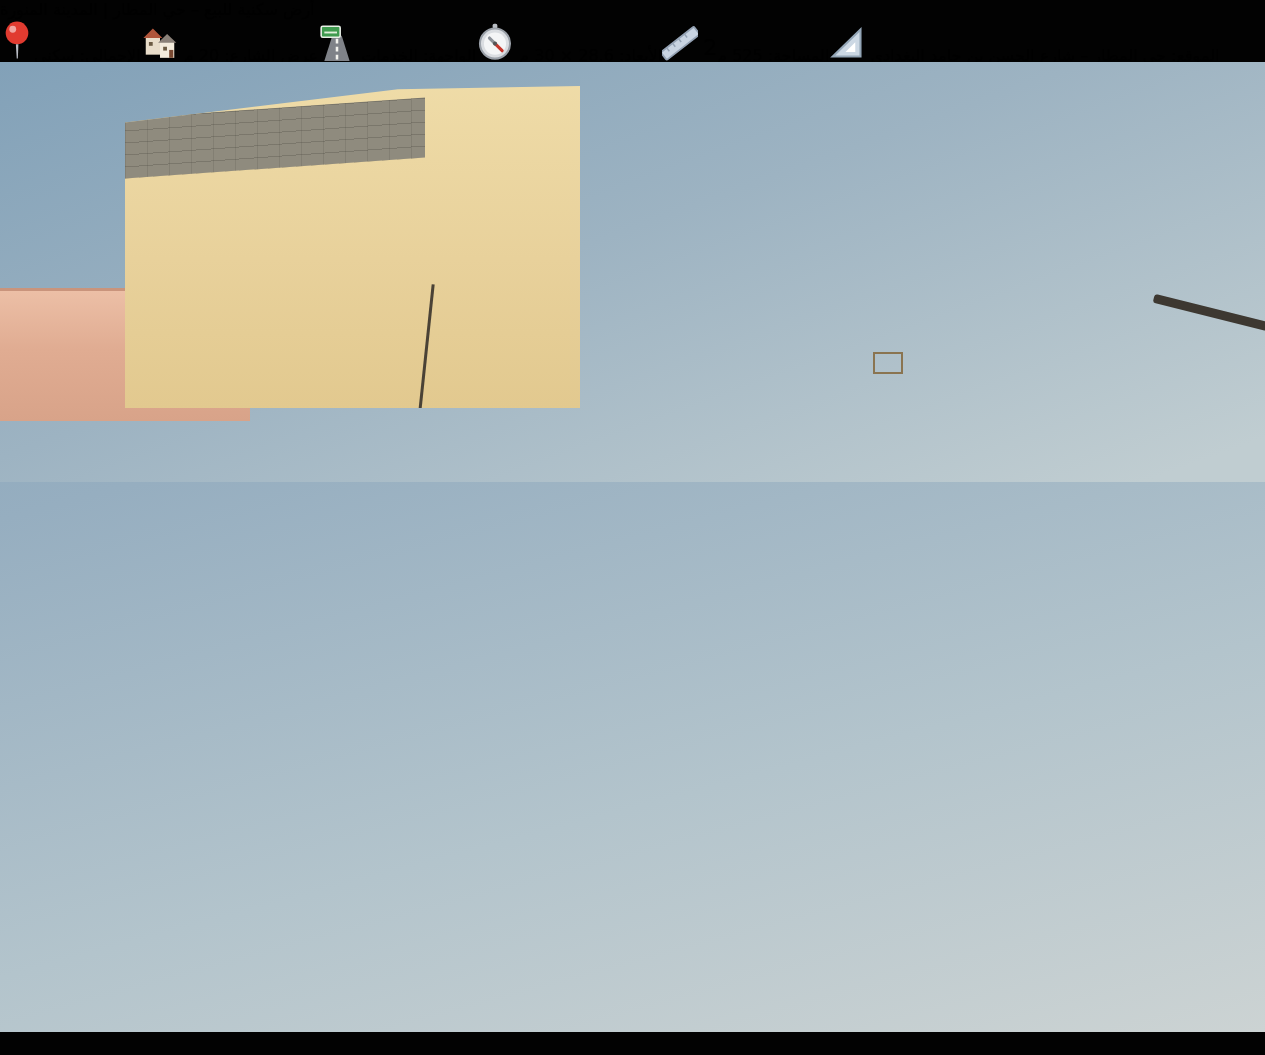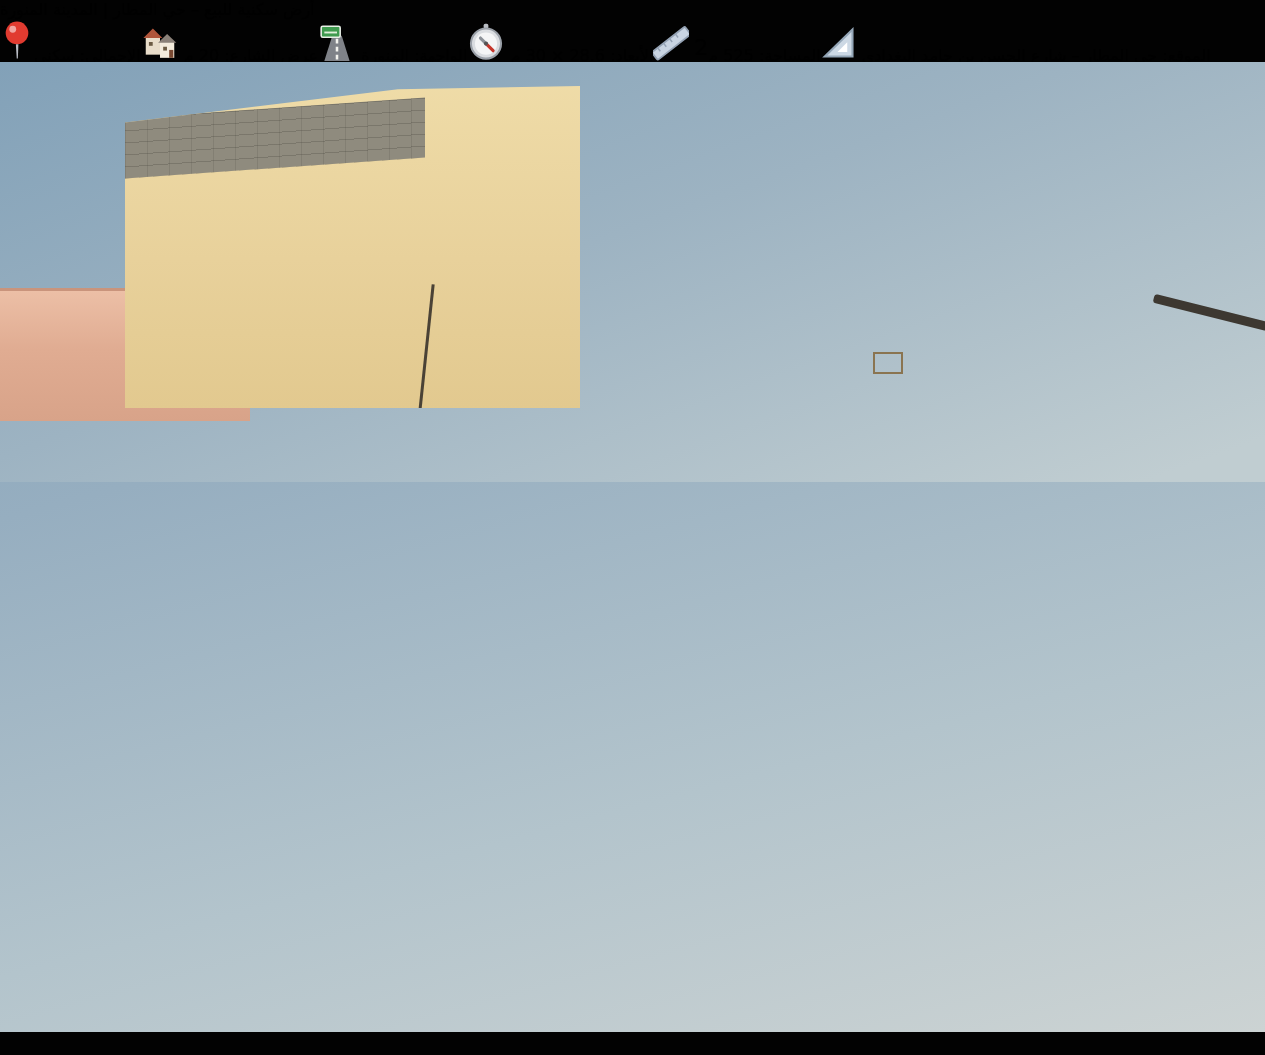--- a/index.html
+++ b/index.html
@@ -180,21 +180,21 @@
                   <path d="M3 9 V12 M8 9 V12 M13 9 V12 M18 9 V12" stroke="#94a2b4" stroke-width="1"></path>
                 </g>
               </svg></span><span>الأبعاد: 28.6 × 30 م</span></span></span>
       <span class="line"><span class="pill info"><span class="ic"><svg width="38" height="38" viewBox="0 0 24 24">
                 <rect x="10.5" y="0.5" width="3" height="3" rx="1" fill="#b9bdc3"></rect>
                 <circle cx="12" cy="13" r="9.5" fill="#dadde1" stroke="#9aa0a8" stroke-width="1.3"></circle>
                 <circle cx="12" cy="13" r="7" fill="#f4f5f6"></circle>
                 <path d="M12 13 L16.5 17.5" stroke="#c5372c" stroke-width="2" stroke-linecap="round"></path>
                 <path d="M12 13 L8.5 9.5" stroke="#8d9299" stroke-width="2" stroke-linecap="round"></path>
                 <circle cx="12" cy="13" r="1.3" fill="#555"></circle>
-              </svg></span><span>الواجهة: المنورة</span></span></span>
+              </svg></span><span>الواجهة: الخدمات</span></span></span>
       <span class="line"><span class="pill info"><span class="ic"><svg width="38" height="38" viewBox="0 0 24 24">
                 <path d="M4 24 L9 8 H15 L20 24 Z" fill="#7f8288"></path>
                 <path d="M12 10 V13 M12 15 V18 M12 20 V23" stroke="#f3f3ee" stroke-width="1.6"></path>
                 <rect x="2" y="2" width="12" height="7" rx="1" fill="#3f9b4f" stroke="#e8efe6" stroke-width="1"></rect>
                 <path d="M4 6 H12" stroke="#dff0da" stroke-width="1.2"></path>
               </svg></span><span>عرض الشارع: 20 م</span></span></span>
       <span class="line"><span class="pill info"><span class="ic"><svg width="38" height="38" viewBox="0 0 24 24">
                 <rect x="3" y="9" width="9" height="11" fill="#e9ddca"></rect>
                 <path d="M1.5 9.5 L7.5 3.5 L13.5 9.5 Z" fill="#b0553a"></path>
                 <rect x="5" y="12" width="2.4" height="2.4" fill="#6c5b44"></rect>

